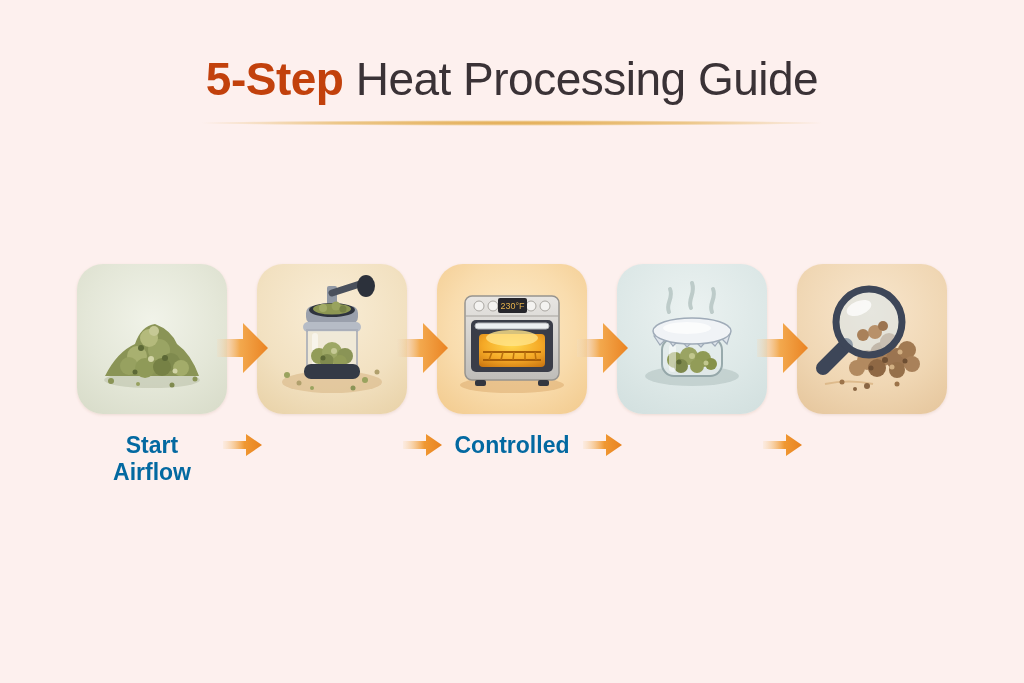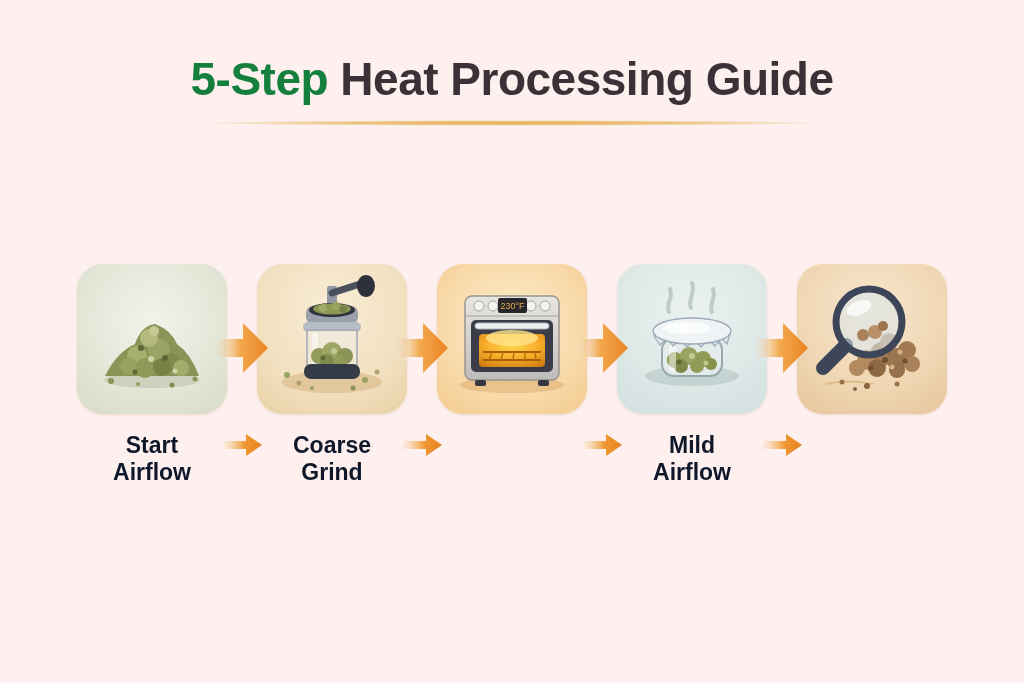--- a/index.html
+++ b/index.html
@@ -11,22 +11,22 @@
     position: relative;
   }
   .title-wrap { text-align: center; padding-top: 52px; }
   .title {
     font-size: 46px;
     letter-spacing: -0.5px;
     color: #3a3236;
     font-weight: normal;
     white-space: nowrap;
   }
-  .title .accent { color: #15803d; font-weight: bold; }
-  .title .rest { font-weight: 700; }
+  .title .accent { color: #c2410c; font-weight: bold; }
+  .title .rest { font-weight: 400; }
   .title-underline {
     width: 656px; height: 6px;
     margin: 14px auto 0;
     border-radius: 50%;
     background: radial-gradient(ellipse 50% 50% at center, #e2a94e 0%, #ecc687 55%, rgba(236,198,135,0) 96%);
   }
   .steps {
     position: relative;
     width: 878px;
     margin: 138px auto 0;
@@ -44,21 +44,21 @@
   .tile-1 { background: radial-gradient(circle at 50% 38%, #f1f3e9 0%, #e4e7d8 55%, #d7dbc8 100%); }
   .tile-2 { background: radial-gradient(circle at 50% 32%, #f9edd6 0%, #f2e1c1 58%, #e8d1a6 100%); }
   .tile-3 { background: radial-gradient(circle at 50% 42%, #fdeccb 0%, #f9dcad 55%, #f2ca8d 100%); }
   .tile-4 { background: radial-gradient(circle at 50% 32%, #ebf2f1 0%, #dde8e7 58%, #d1dfde 100%); }
   .tile-5 { background: radial-gradient(circle at 50% 32%, #f8e6cd 0%, #f0d7b4 58%, #e5c59b 100%); }
   .step-label {
     margin-top: 18px;
     font-weight: bold;
     font-size: 23px;
     line-height: 27px;
-    color: #0f172a;
+    color: #0369a1;
     text-align: center;
   }
   .arrow-big { position: absolute; top: 57px; width: 52px; height: 54px; }
   .arrow-small { position: absolute; top: 169px; width: 40px; height: 24px; }
   .arrow-pos-0 { left: 144px; }
   .arrow-pos-1 { left: 324px; }
   .arrow-pos-2 { left: 504px; }
   .arrow-pos-3 { left: 684px; }
   .sarrow-pos-0 { left: 150px; }
   .sarrow-pos-1 { left: 330px; }
@@ -156,24 +156,20 @@
         <circle cx="62" cy="92" r="8" fill="#929c58"></circle>
         <circle cx="75" cy="88" r="10" fill="#9da765"></circle>
         <circle cx="88" cy="92" r="8" fill="#8a9456"></circle>
         <circle cx="70" cy="97" r="7" fill="#7f8a4e"></circle>
         <circle cx="83" cy="98" r="7" fill="#929c58"></circle>
         <circle cx="77" cy="87" r="3" fill="#c6c995"></circle>
         <circle cx="66" cy="94" r="2.5" fill="#5c6836"></circle>
         <rect x="47" y="100" width="56" height="15" rx="7" fill="#343a46"></rect>
       </svg>
     </div>
-    <div class="step-label">
-      <div>Coarse</div>
-      <div>Grind</div>
-    </div>
   </div>
 
   <div class="step">
     <div class="tile tile-3">
       <svg width="150" height="150" viewBox="0 0 150 150">
         <ellipse cx="75" cy="121" rx="52" ry="8" fill="#d9a86a" opacity="0.5"></ellipse>
         <rect x="28" y="32" width="94" height="84" rx="7" fill="url(#grad-oven-body)" stroke="#97948f" stroke-width="1.5"></rect>
         <line x1="28" y1="52" x2="122" y2="52" stroke="#a5a29d" stroke-width="1"></line>
         <circle cx="42" cy="42" r="5" fill="#f4f3f1" stroke="#a9a6a1" stroke-width="1"></circle>
         <circle cx="56" cy="42" r="5" fill="#f4f3f1" stroke="#a9a6a1" stroke-width="1"></circle>
@@ -190,20 +186,21 @@
         <line x1="55" y1="88" x2="52" y2="96" stroke="#b96f0d" stroke-width="1.5"></line>
         <line x1="66" y1="88" x2="64" y2="96" stroke="#b96f0d" stroke-width="1.5"></line>
         <line x1="77" y1="88" x2="76" y2="96" stroke="#b96f0d" stroke-width="1.5"></line>
         <line x1="88" y1="88" x2="88" y2="96" stroke="#b96f0d" stroke-width="1.5"></line>
         <line x1="98" y1="88" x2="99" y2="96" stroke="#b96f0d" stroke-width="1.5"></line>
         <rect x="38" y="116" width="11" height="6" rx="2" fill="#33363f"></rect>
         <rect x="101" y="116" width="11" height="6" rx="2" fill="#33363f"></rect>
       </svg>
     </div>
     <div class="step-label">
+      <div>Controlled</div>
     </div>
   </div>
 
   <div class="step">
     <div class="tile tile-4">
       <svg width="150" height="150" viewBox="0 0 150 150">
         <path d="M52,48 C48,40 57,34 53,25" stroke="#b5c4c2" stroke-width="4" fill="none" stroke-linecap="round" opacity="0.85"></path>
         <path d="M74,44 C70,35 79,30 75,19" stroke="#b5c4c2" stroke-width="4" fill="none" stroke-linecap="round" opacity="0.85"></path>
         <path d="M95,48 C91,40 100,34 96,25" stroke="#b5c4c2" stroke-width="4" fill="none" stroke-linecap="round" opacity="0.85"></path>
         <ellipse cx="75" cy="112" rx="47" ry="10" fill="#aebfbd" opacity="0.55"></ellipse>
@@ -215,24 +212,20 @@
         <circle cx="80" cy="102" r="7" fill="#929c58"></circle>
         <circle cx="94" cy="100" r="6" fill="#869149"></circle>
         <circle cx="75" cy="92" r="3" fill="#c2c78e"></circle>
         <circle cx="62" cy="98" r="2.5" fill="#5c6836"></circle>
         <circle cx="89" cy="99" r="2.5" fill="#c2c78e"></circle>
         <rect x="52" y="80" width="7" height="28" rx="3.5" fill="#ffffff" opacity="0.5"></rect>
         <path d="M37,72 L43,81 L50,74 L56,82 L63,75 L70,83 L77,76 L84,83 L91,75 L98,82 L104,74 L110,80 L113,70 Z" fill="#dfe5ec" stroke="#9fabb8" stroke-width="1.2"></path>
         <ellipse cx="75" cy="67" rx="39" ry="13" fill="#f0f3f6" stroke="#9fabb8" stroke-width="1.5"></ellipse>
         <ellipse cx="70" cy="64" rx="24" ry="6" fill="#ffffff" opacity="0.7"></ellipse>
       </svg>
-    </div>
-    <div class="step-label">
-      <div>Mild</div>
-      <div>Airflow</div>
     </div>
   </div>
 
   <div class="step">
     <div class="tile tile-5">
       <svg width="150" height="150" viewBox="0 0 150 150">
         <path d="M28,120 q24,-5 48,0" stroke="#d2a873" stroke-width="2" fill="none" opacity="0.6"></path>
         <circle cx="45" cy="118" r="2.5" fill="#9c734a"></circle>
         <circle cx="70" cy="122" r="3" fill="#8a6644"></circle>
         <circle cx="100" cy="120" r="2.5" fill="#9c734a"></circle>

